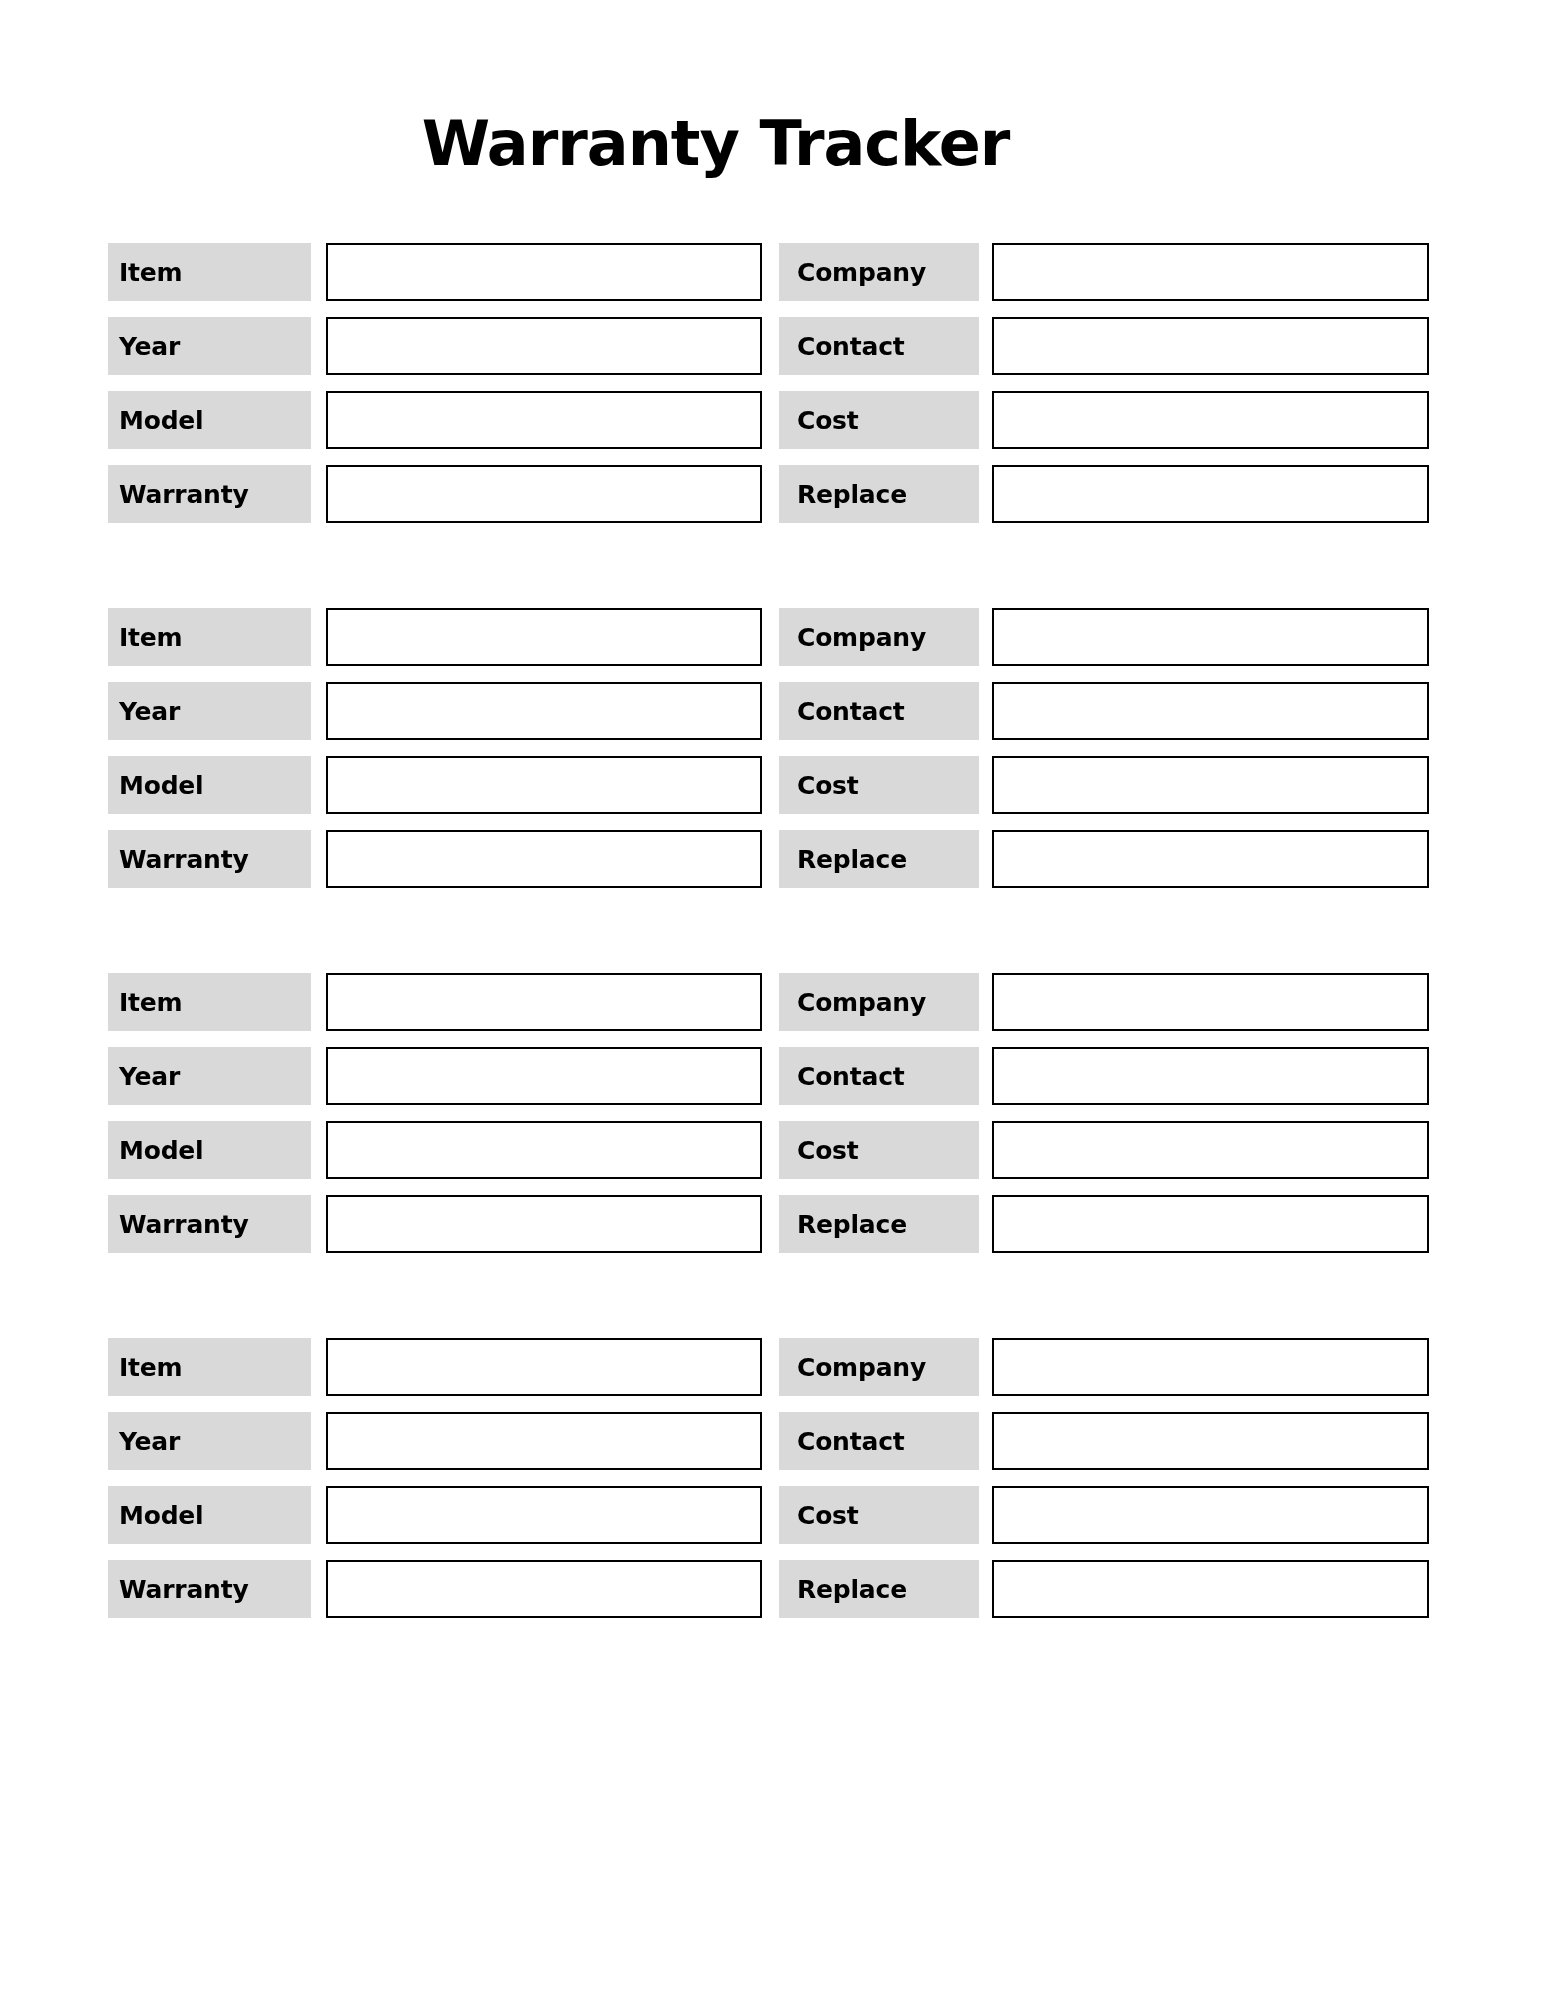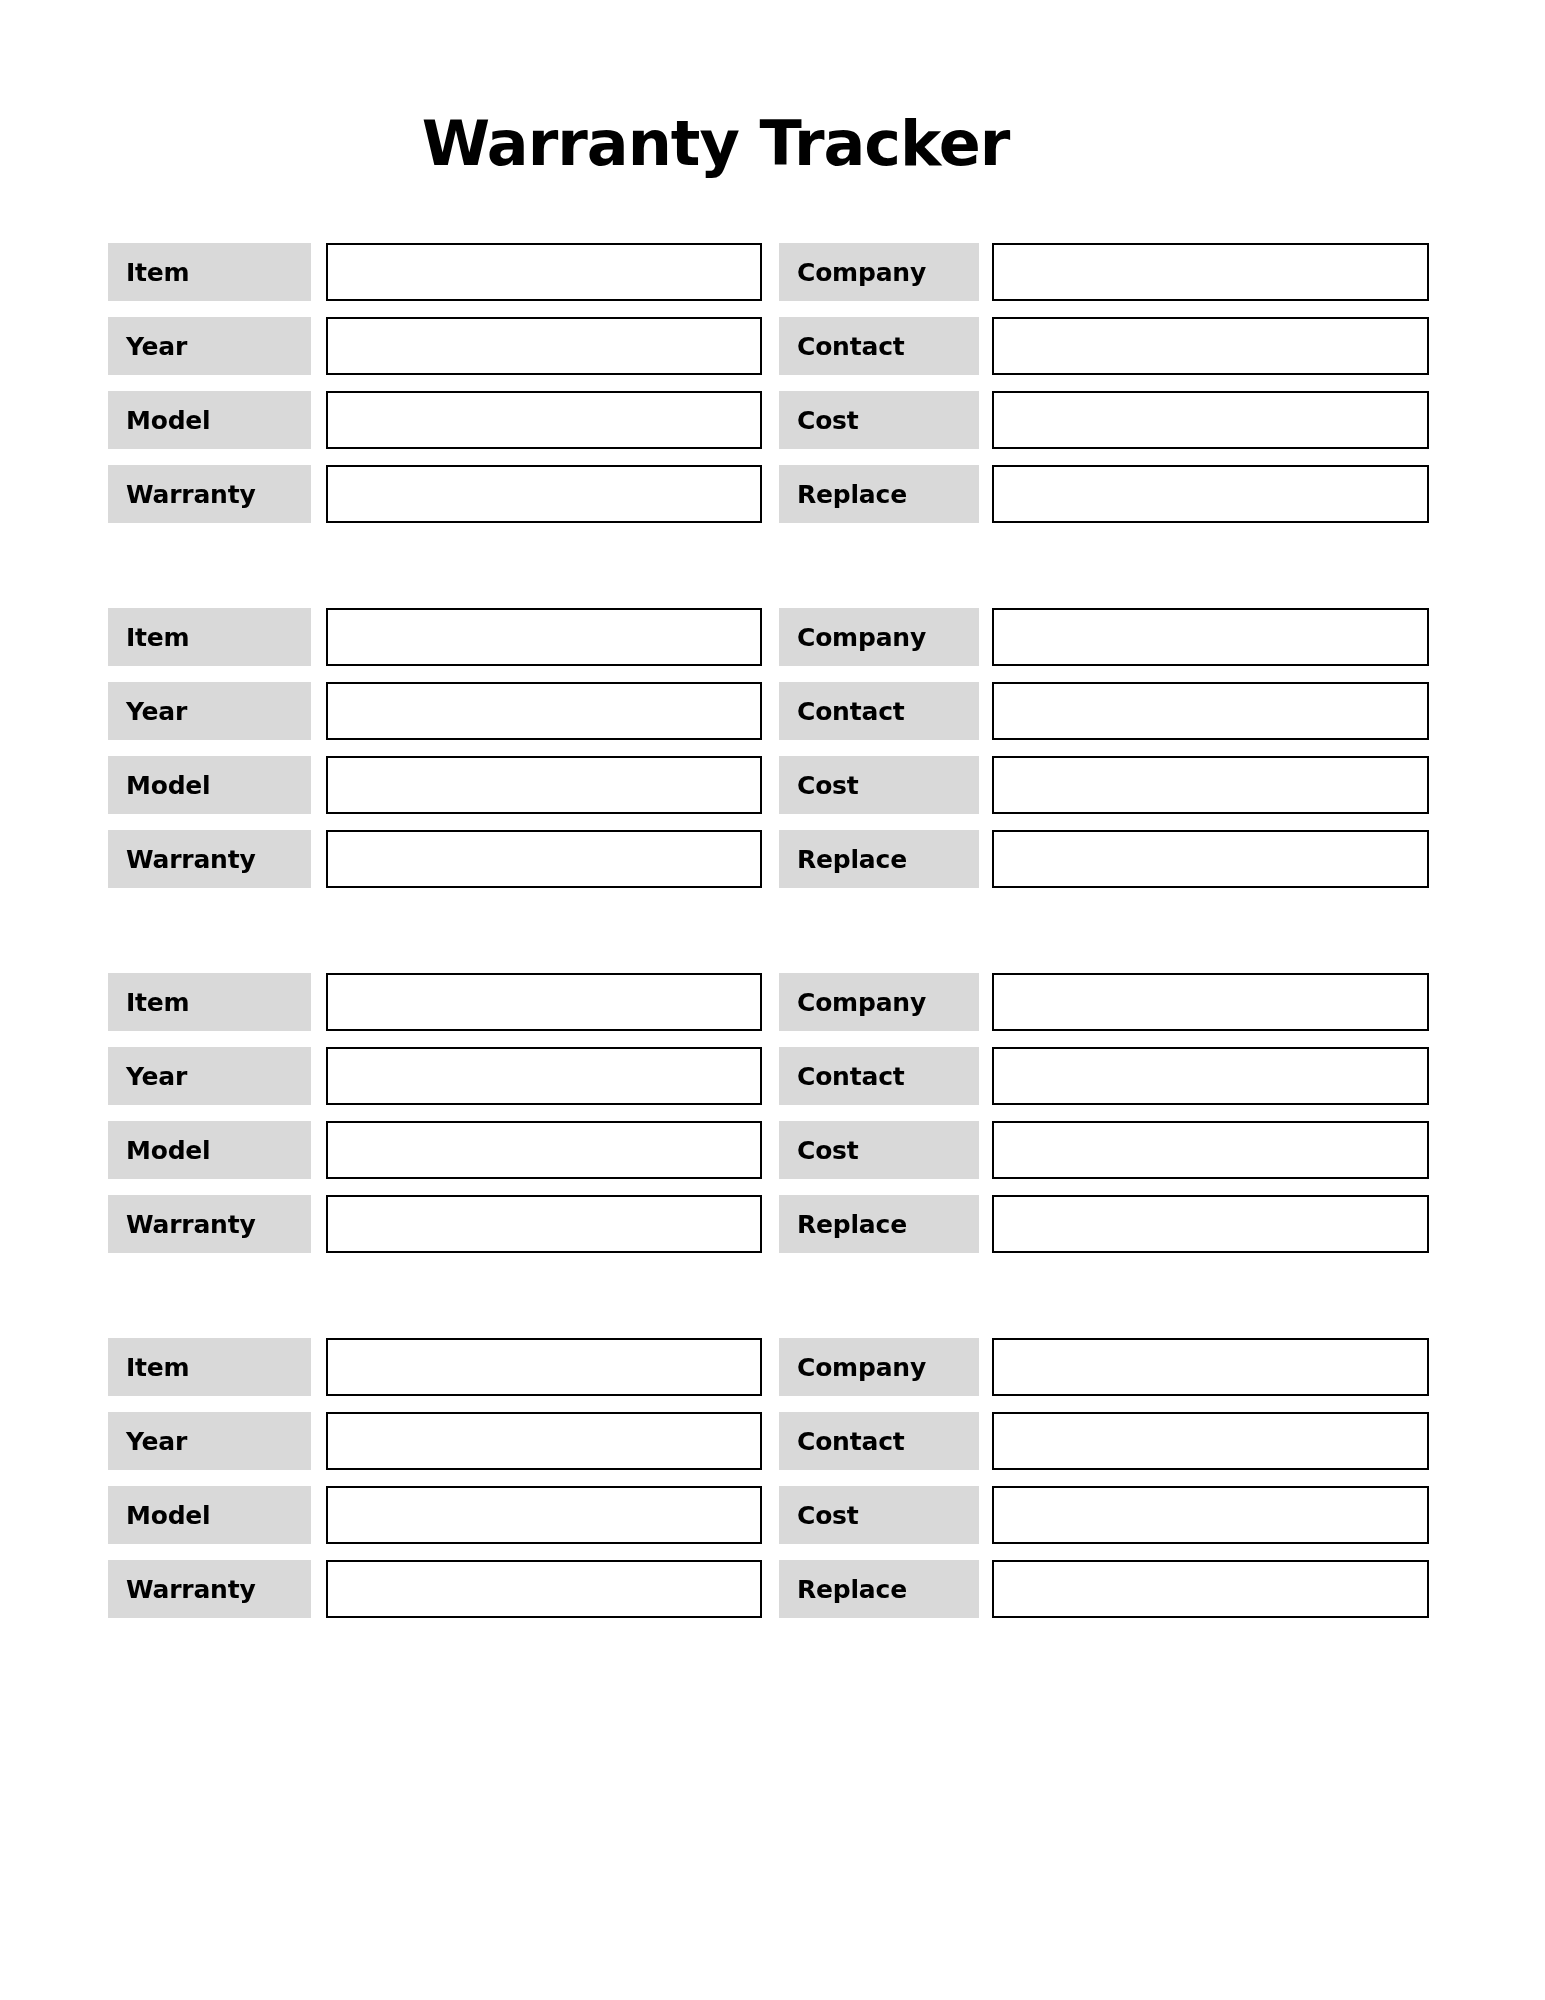--- a/index.html
+++ b/index.html
@@ -61,21 +61,21 @@
     display: flex;
     align-items: center;
     box-sizing: border-box;
     font-size: 25px;
     font-weight: 700;
     height: 58px;
     letter-spacing: -0.2px;
   }
   .lbl.l {
     width: 203px;
-    padding-left: 18px;
+    padding-left: 11px;
   }
   .lbl.r {
     width: 200px;
     padding-left: 18px;
   }
   .fld {
     border: 2px solid #000000;
     background: #ffffff;
     box-sizing: border-box;
     height: 58px;

